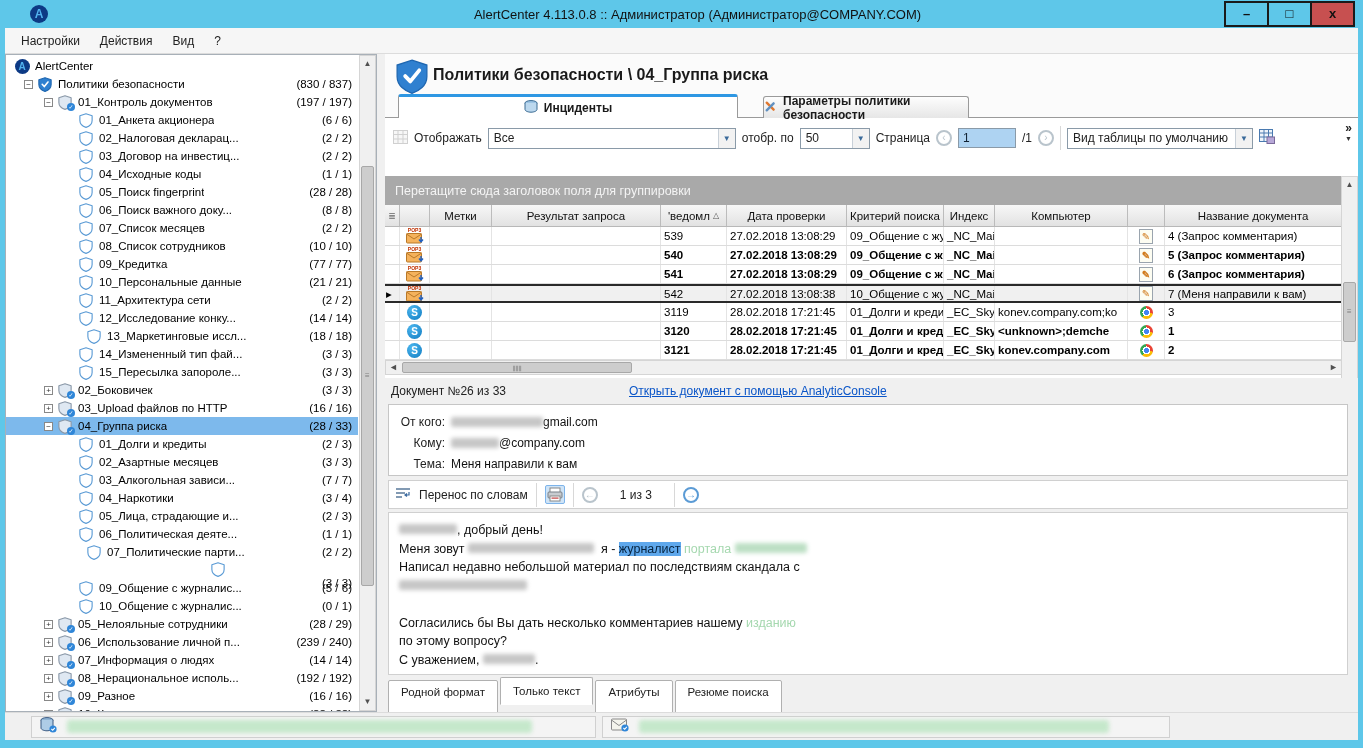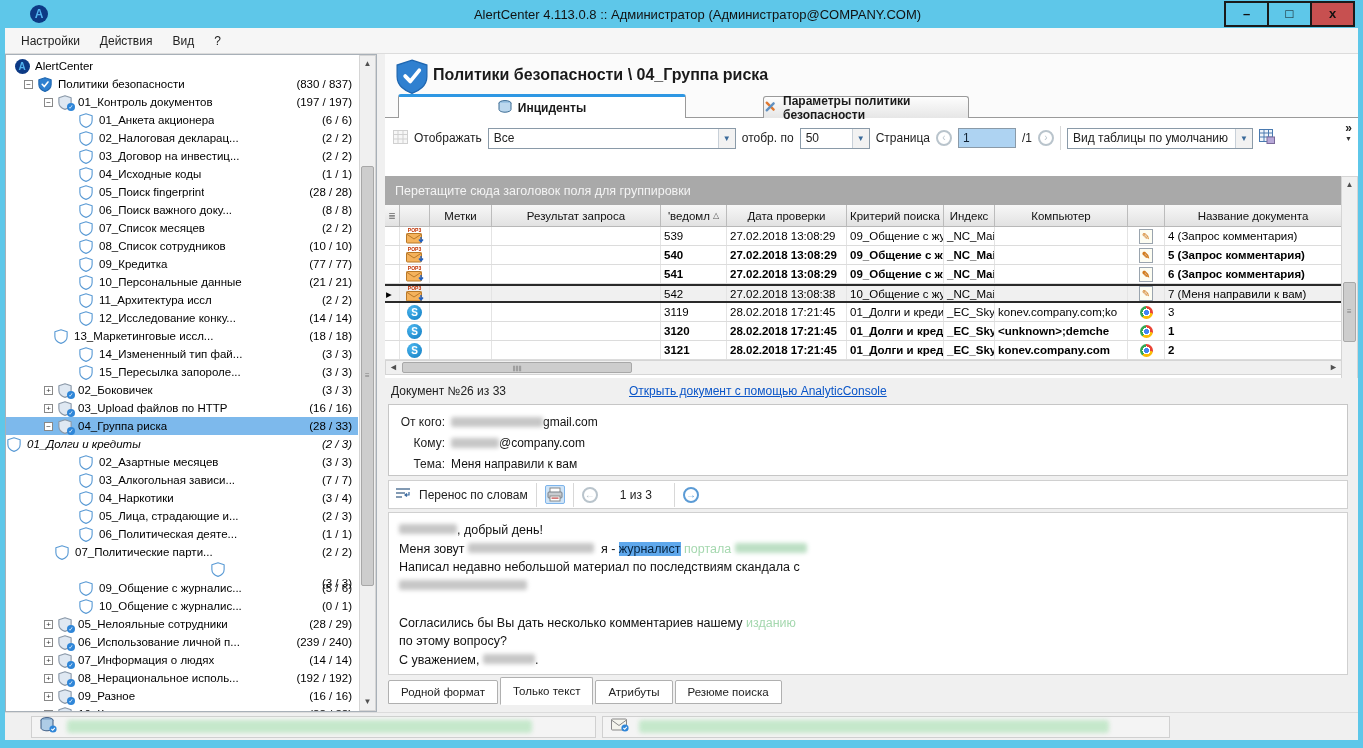--- a/index.html
+++ b/index.html
@@ -114,21 +114,21 @@
   .toggled { background:#cfe4f7; border:1px solid #7eb4ea; border-radius:2px; padding:1px; display:inline-flex; }
   #doc-body { position:absolute; left:3px; top:134px; right:10px; height:163px; background:#fff; border:1px solid #d0d0d0;
     padding:8px 10px; font-size:12.5px; color:#111; line-height:18.5px; white-space:pre-wrap; }
   .redact { display:inline-block; height:10px; border-radius:2px; background:#c6c6c6; filter:blur(2px); vertical-align:baseline; }
   .redact.grn { background:#bcdfc4; }
   .hl { background:#5fa8ec; color:#06233f; }
   .grn-t { color:#a5d8af; }
 
   
   #doc-tabs { position:absolute; left:3px; top:299px; right:10px; height:28px; }
-  .dtab { position:relative; float:left; height:24px; margin-top:3px; background:#fff; border:1px solid #b0b0b0;
+  .dtab { position:relative; float:left; height:40px; margin-top:3px; background:#fff; border:1px solid #b0b0b0;
     border-radius:2px 2px 0 0; margin-right:2px; padding:0 12px; font-size:11.5px; color:#222; line-height:22px; }
   .dtab.active { height:28px; margin-top:0; line-height:27px; z-index:2; border-bottom:1px solid #fff; }
 
   
   #statusbar { position:absolute; left:5px; right:5px; bottom:8px; height:28px; background:#f0f0f0; border-top:1px solid #dcdcdc;
     display:flex; align-items:center; }
   .stat-panel { height:22px; border:1px solid #d0d0d0; background:#f4f4f4; display:flex; align-items:center; gap:10px; padding:0 8px; margin-left:4px; }
   .stat-pill { height:13px; border-radius:3px; background:#c5e8cb; filter:blur(2px); }
 
   a { cursor:pointer; }
@@ -278,33 +278,33 @@
           </span>
           <span class="lbl">10_Персональные данные</span>
           <span class="cnt">(21 / 21)</span>
         </div>
         <div class="trow" style="padding-left: 72px;">
           <span class="ticon">
             <svg width="14" height="15" viewBox="0 0 16 17">
               <path d="M8 0.8 L15 3.1 V8.6 C15 12.8 11.2 15.4 8 16.4 C4.8 15.4 1 12.8 1 8.6 V3.1 Z" fill="#fff" stroke="#5b9bd5" stroke-width="1.3" stroke-linejoin="round"></path>
             </svg>
           </span>
-          <span class="lbl">11_Архитектура иссл</span>
+          <span class="lbl">11_Архитектура сети</span>
           <span class="cnt">(2 / 2)</span>
         </div>
         <div class="trow" style="padding-left: 72px;">
           <span class="ticon">
             <svg width="14" height="15" viewBox="0 0 16 17">
               <path d="M8 0.8 L15 3.1 V8.6 C15 12.8 11.2 15.4 8 16.4 C4.8 15.4 1 12.8 1 8.6 V3.1 Z" fill="#fff" stroke="#5b9bd5" stroke-width="1.3" stroke-linejoin="round"></path>
             </svg>
           </span>
           <span class="lbl">12_Исследование конку...</span>
           <span class="cnt">(14 / 14)</span>
         </div>
-        <div class="trow" style="padding-left: 47px;">
+        <div class="trow" style="padding-left: 80px;">
           <span class="ticon">
             <svg width="14" height="15" viewBox="0 0 16 17">
               <path d="M8 0.8 L15 3.1 V8.6 C15 12.8 11.2 15.4 8 16.4 C4.8 15.4 1 12.8 1 8.6 V3.1 Z" fill="#fff" stroke="#5b9bd5" stroke-width="1.3" stroke-linejoin="round"></path>
             </svg>
           </span>
           <span class="lbl">13_Маркетинговые иссл...</span>
           <span class="cnt">(18 / 18)</span>
         </div>
         <div class="trow" style="padding-left: 72px;">
           <span class="ticon">
@@ -350,21 +350,21 @@
           <span class="expbox">−</span>
           <span class="ticon">
             <svg width="14" height="15" viewBox="0 0 16 17">
               <path d="M8 0.8 L15 3.1 V8.6 C15 12.8 11.2 15.4 8 16.4 C4.8 15.4 1 12.8 1 8.6 V3.1 Z" fill="#dfe8f2" stroke="#8a98a8" stroke-width="1.3" stroke-linejoin="round"></path>
             </svg>
             <span class="badge">✓</span>
           </span>
           <span class="lbl">04_Группа риска</span>
           <span class="cnt">(28 / 33)</span>
         </div>
-        <div class="trow" style=" font-style: italic;">
+        <div class="trow" style="padding-left: 72px;">
           <span class="ticon">
             <svg width="14" height="15" viewBox="0 0 16 17">
               <path d="M8 0.8 L15 3.1 V8.6 C15 12.8 11.2 15.4 8 16.4 C4.8 15.4 1 12.8 1 8.6 V3.1 Z" fill="#fff" stroke="#5b9bd5" stroke-width="1.3" stroke-linejoin="round"></path>
             </svg>
           </span>
           <span class="lbl">01_Долги и кредиты</span>
           <span class="cnt">(2 / 3)</span>
         </div>
         <div class="trow" style="padding-left: 72px;">
           <span class="ticon">
@@ -404,21 +404,21 @@
         </div>
         <div class="trow" style="padding-left: 72px;">
           <span class="ticon">
             <svg width="14" height="15" viewBox="0 0 16 17">
               <path d="M8 0.8 L15 3.1 V8.6 C15 12.8 11.2 15.4 8 16.4 C4.8 15.4 1 12.8 1 8.6 V3.1 Z" fill="#fff" stroke="#5b9bd5" stroke-width="1.3" stroke-linejoin="round"></path>
             </svg>
           </span>
           <span class="lbl">06_Политическая деяте...</span>
           <span class="cnt">(1 / 1)</span>
         </div>
-        <div class="trow" style="padding-left: 48px;">
+        <div class="trow" style="padding-left: 80px;">
           <span class="ticon">
             <svg width="14" height="15" viewBox="0 0 16 17">
               <path d="M8 0.8 L15 3.1 V8.6 C15 12.8 11.2 15.4 8 16.4 C4.8 15.4 1 12.8 1 8.6 V3.1 Z" fill="#fff" stroke="#5b9bd5" stroke-width="1.3" stroke-linejoin="round"></path>
             </svg>
           </span>
           <span class="lbl">07_Политические парти...</span>
           <span class="cnt">(2 / 2)</span>
         </div>
         <div class="trow" style="padding-left: 72px; flex-direction: column;">
           <span class="ticon">
@@ -524,21 +524,21 @@
 
   <div id="main">
     <div id="hdr-icon">
       <svg width="34" height="37" viewBox="0 0 16 17">
           <path d="M8 0.8 L15 3.1 V8.6 C15 12.8 11.2 15.4 8 16.4 C4.8 15.4 1 12.8 1 8.6 V3.1 Z" fill="#2f80d0" stroke="#1e66b0" stroke-width="0.6"></path>
           <path d="M4.8 8.3 L7.2 10.8 L11.4 5.6" fill="none" stroke="#fff" stroke-width="1.8" stroke-linecap="round" stroke-linejoin="round"></path>
         </svg>
     </div>
     <div id="page-title">Политики безопасности \ 04_Группа риска</div>
 
-    <div class="main-tab active" style="left:13px; width:288px;">
+    <div class="main-tab active" style="left:13px; width:340px;">
       <span><svg width="14" height="13" viewBox="0 0 14 13">
             <ellipse cx="7" cy="3" rx="6" ry="2.4" fill="#9cc4e4" stroke="#3a6a92"></ellipse>
             <path d="M1 3 V9.5 C1 11 4 12.2 7 12.2 C10 12.2 13 11 13 9.5 V3" fill="#bcd8ee" stroke="#3a6a92"></path>
           </svg></span>
       <span>Инциденты</span>
     </div>
     <div class="main-tab" style="left:378px; width:206px;">
       <span><svg width="13" height="13" viewBox="0 0 14 14">
             <rect x="0" y="5.7" width="13" height="2.6" rx="1.2" fill="#e07830" transform="rotate(45 7 7)"></rect>
             <rect x="0" y="5.7" width="13" height="2.6" rx="1.2" fill="#6090c0" transform="rotate(-45 7 7)"></rect>

